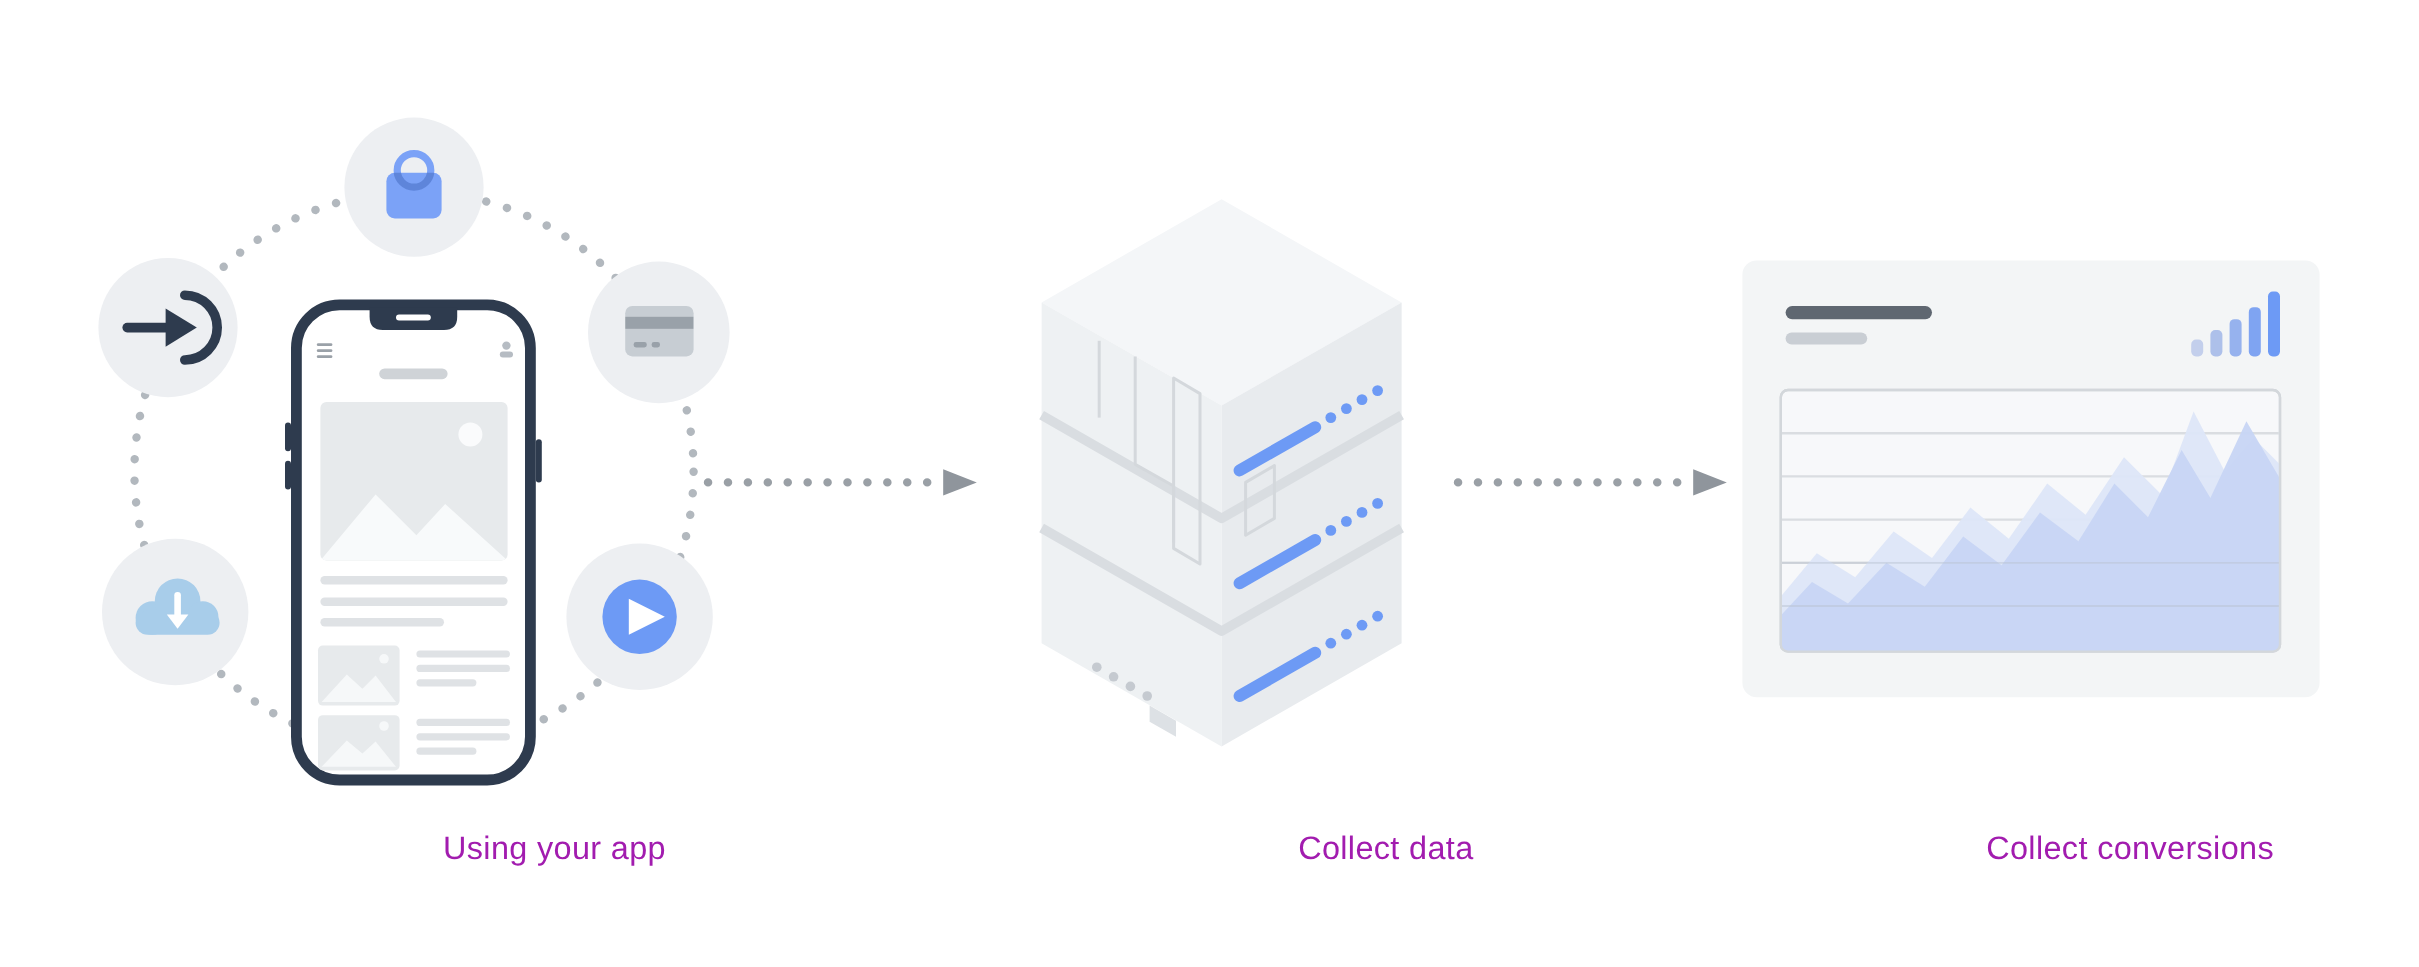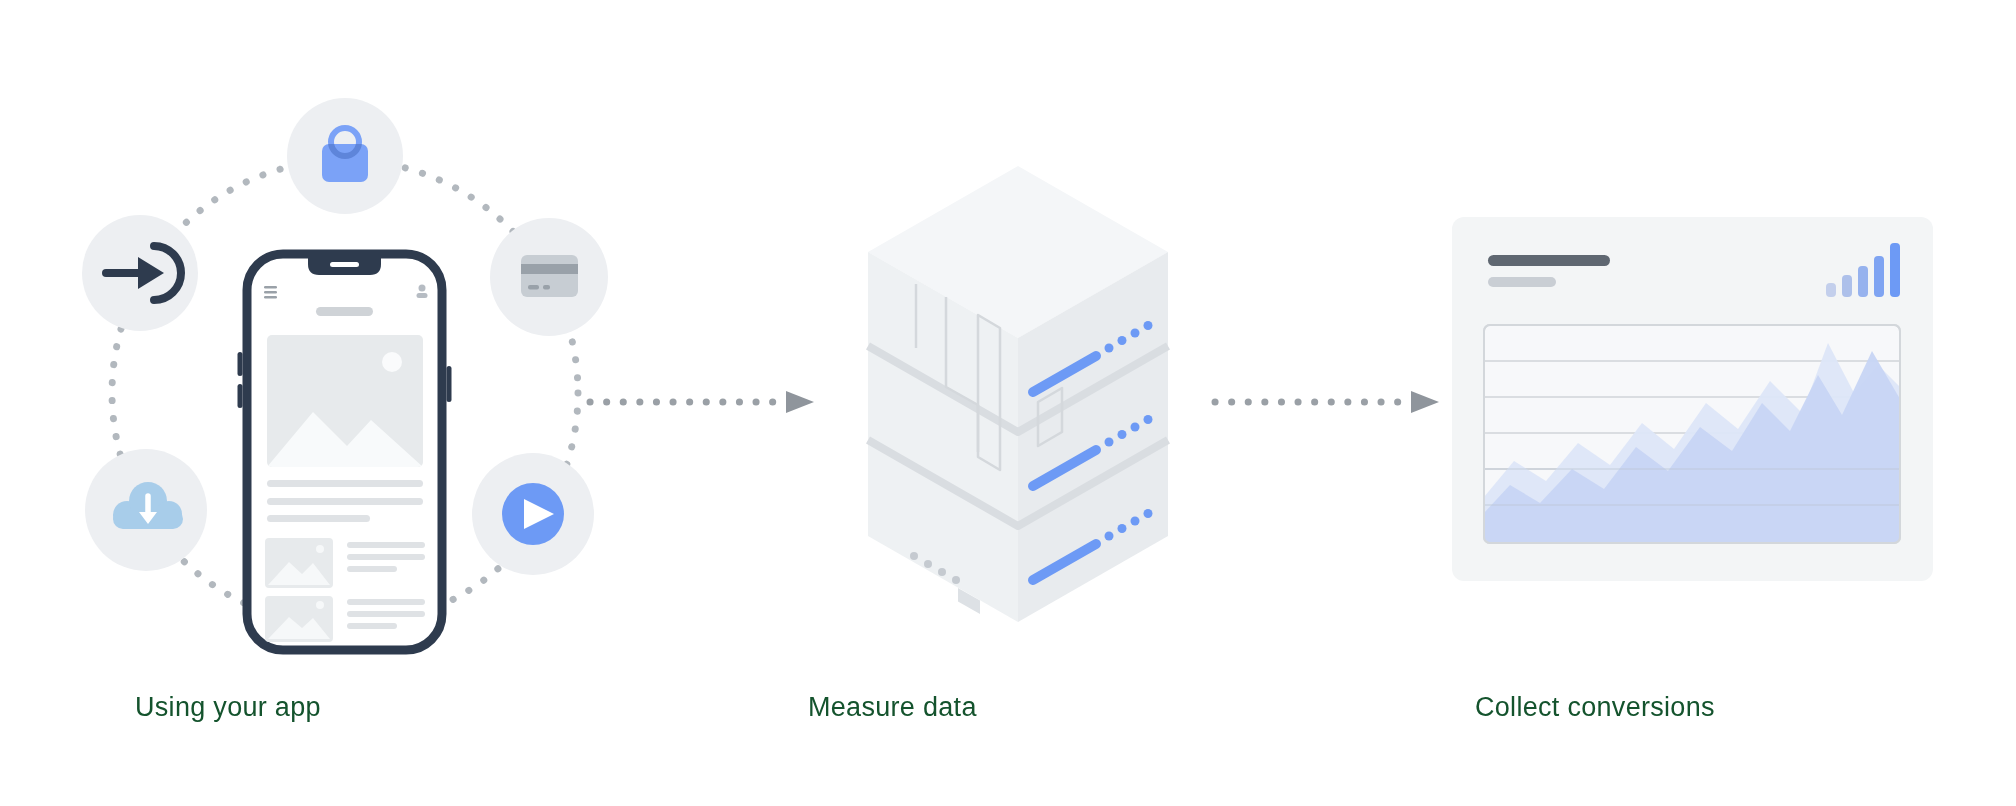--- a/index.html
+++ b/index.html
@@ -18,24 +18,24 @@
   .illu-server { left: 828px;  top: 152px; width: 380px; height: 510px; }
   .arrow-2     { left: 1205px; top: 388px; width: 250px; height: 28px; }
   .card {
     left: 1452px; top: 217px; width: 481px; height: 364px;
     background: #f3f5f6; border-radius: 12px;
   }
   .step-label {
     position: absolute;
     top: 692px;
     width: 420px;
-    text-align: left;
+    text-align: right;
     font-size: 27px;
     letter-spacing: 0.3px;
-    color: #14532d;
+    color: #a21caf;
   }
   .label-1 { left: 135px; }
   .label-2 { left: 808px; }
   .label-3 { left: 1475px; }
 </style>
 </head>
 <body>
 
 <div class="canvas">
 
@@ -246,16 +246,16 @@
         <g stroke="#b9c2ce" stroke-width="1.5" opacity="0.45">
           <line x1="32" y1="288" x2="448" y2="288"></line>
           <line x1="32" y1="252" x2="448" y2="252"></line>
         </g>
       </g>
       <rect x="32" y="108" width="416" height="218" rx="6" fill="none" stroke="#d3d7db" stroke-width="2"></rect>
     </svg>
   </div>
 
   <div class="step-label label-1">Using your app</div>
-  <div class="step-label label-2">Measure data</div>
+  <div class="step-label label-2">Collect data</div>
   <div class="step-label label-3">Collect conversions</div>
 
 </div>
 
 </body></html>

